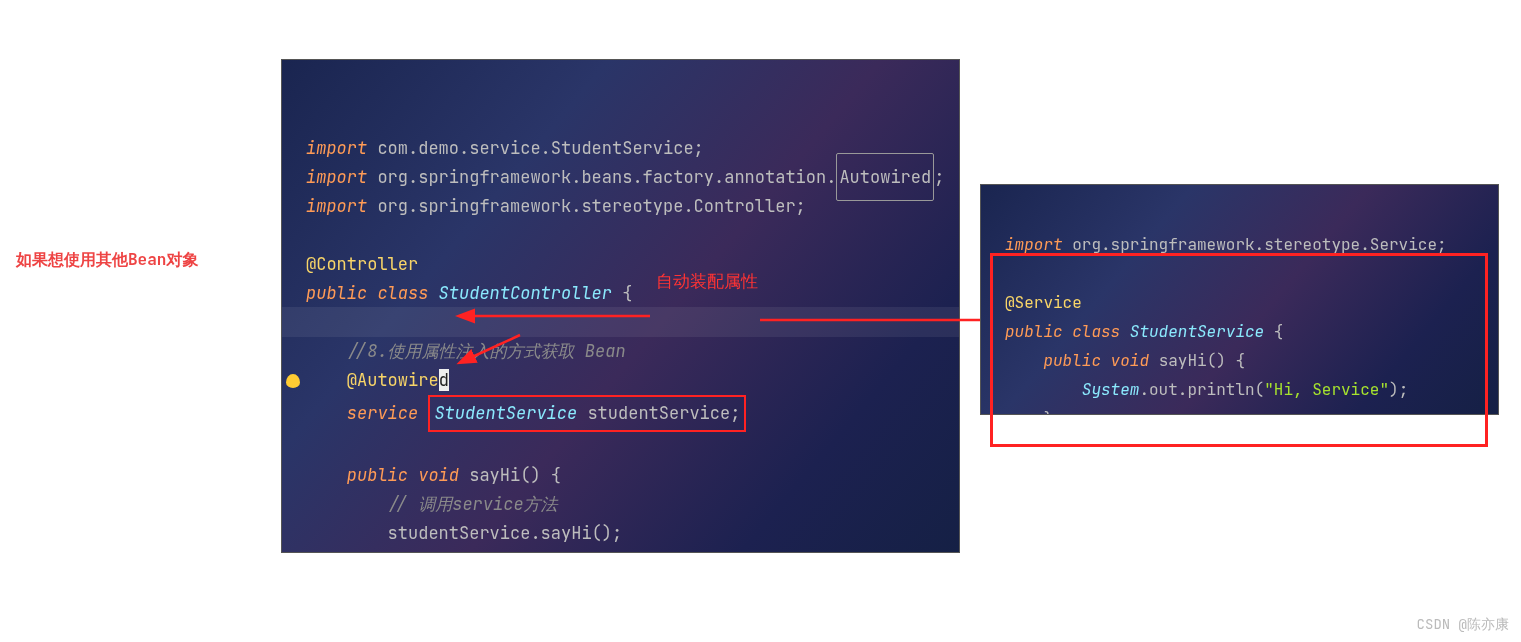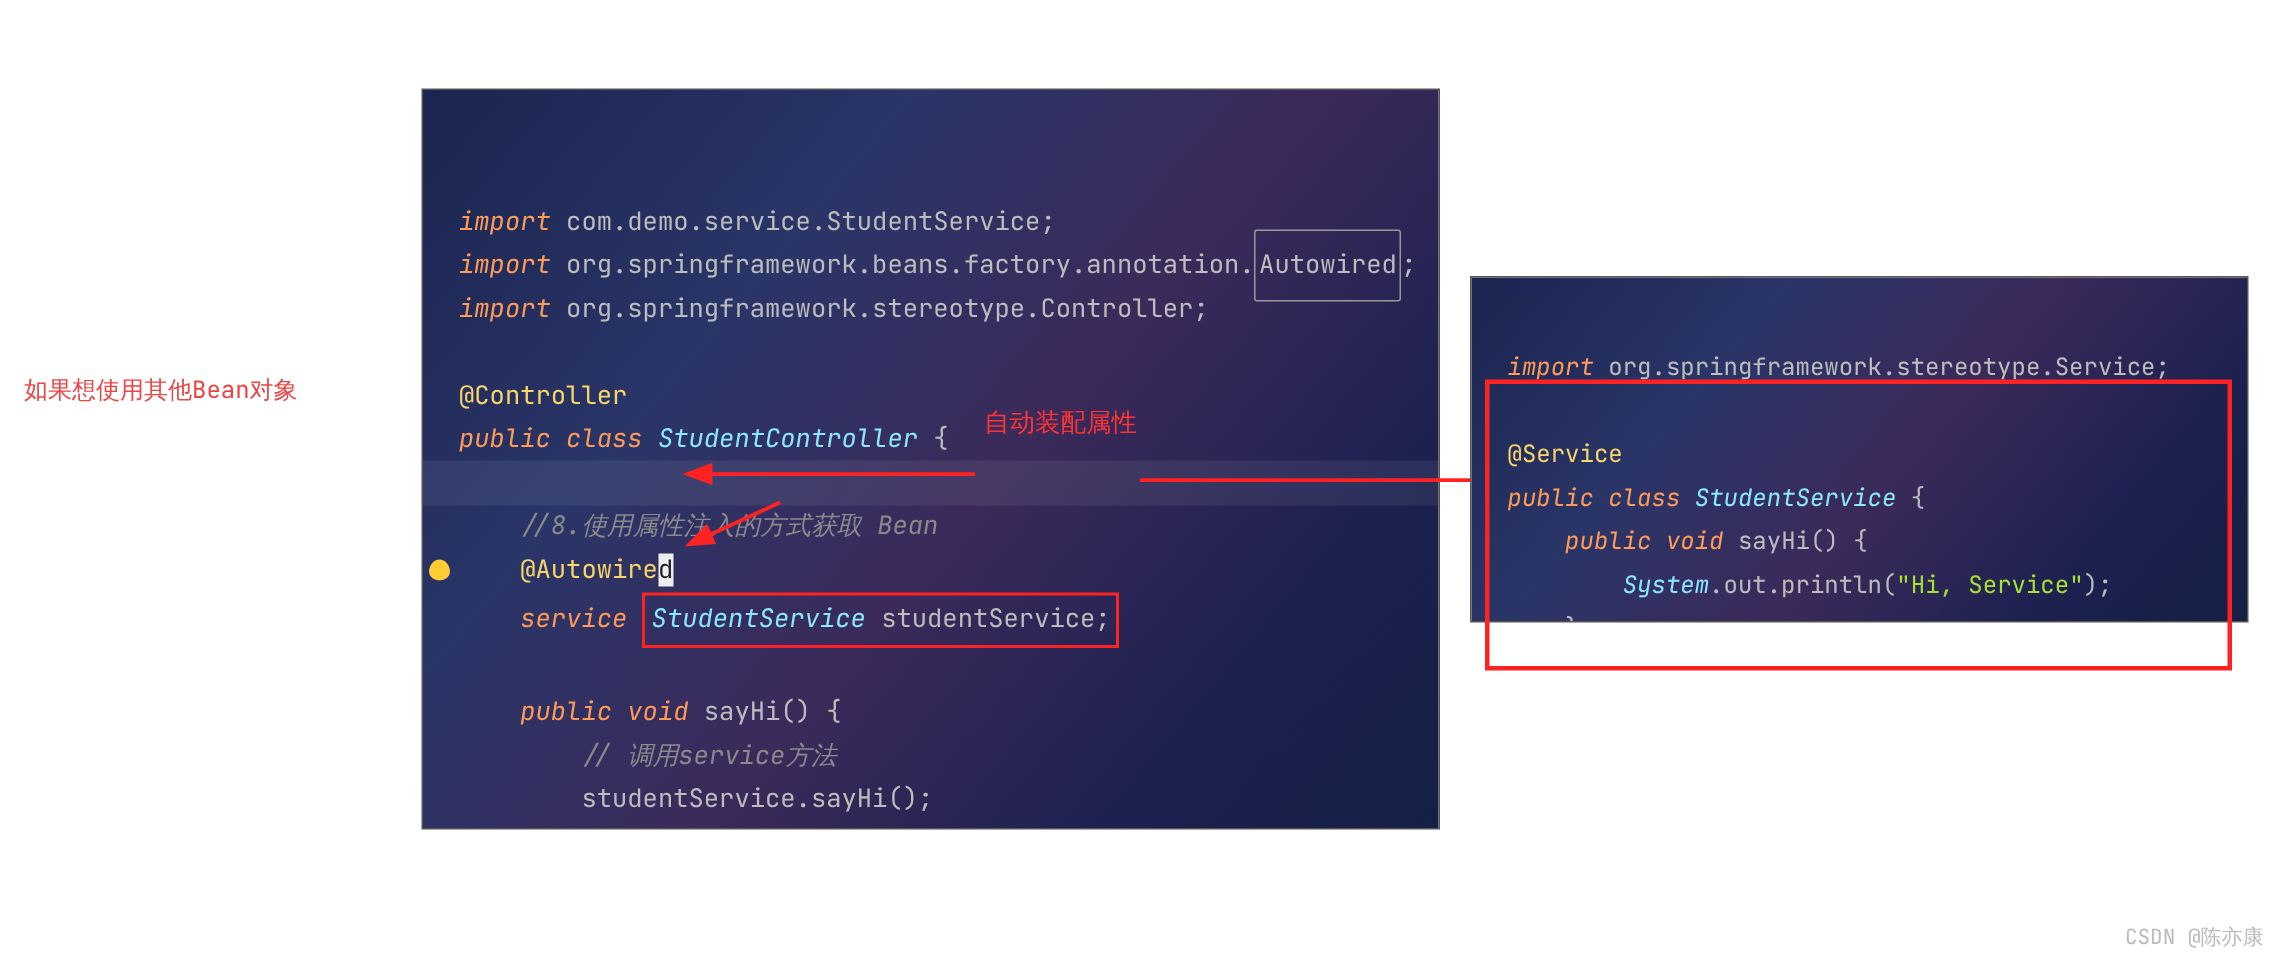--- a/index.html
+++ b/index.html
@@ -11,21 +11,21 @@
     position: relative;
   }
   .left-note {
     position: absolute;
     left: 16px;
     top: 245px;
     width: 245px;
     color: #e44;
     font-size: 16px;
     line-height: 1.9;
-    font-weight: 400;
+    font-weight: 700;
   }
   .code-panel {
     position: absolute;
     background: linear-gradient(130deg, #1a2550 0%, #2a3568 30%, #3b2a5a 55%, #1c2150 80%, #152045 100%);
     border: 1px solid #555;
     font-family: 'JetBrains Mono', Consolas, monospace;
     font-size: 17px;
     line-height: 29px;
     padding: 16px 20px 20px 24px;
     white-space: pre;

